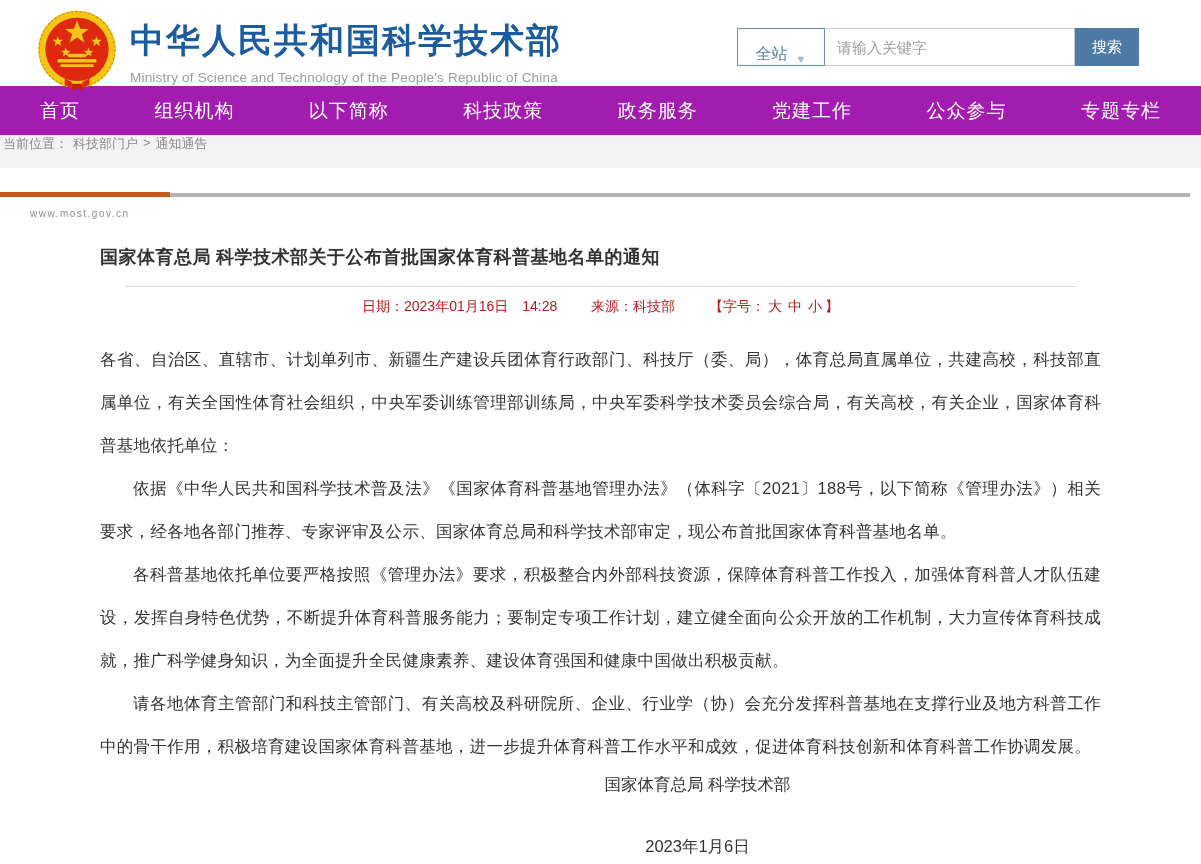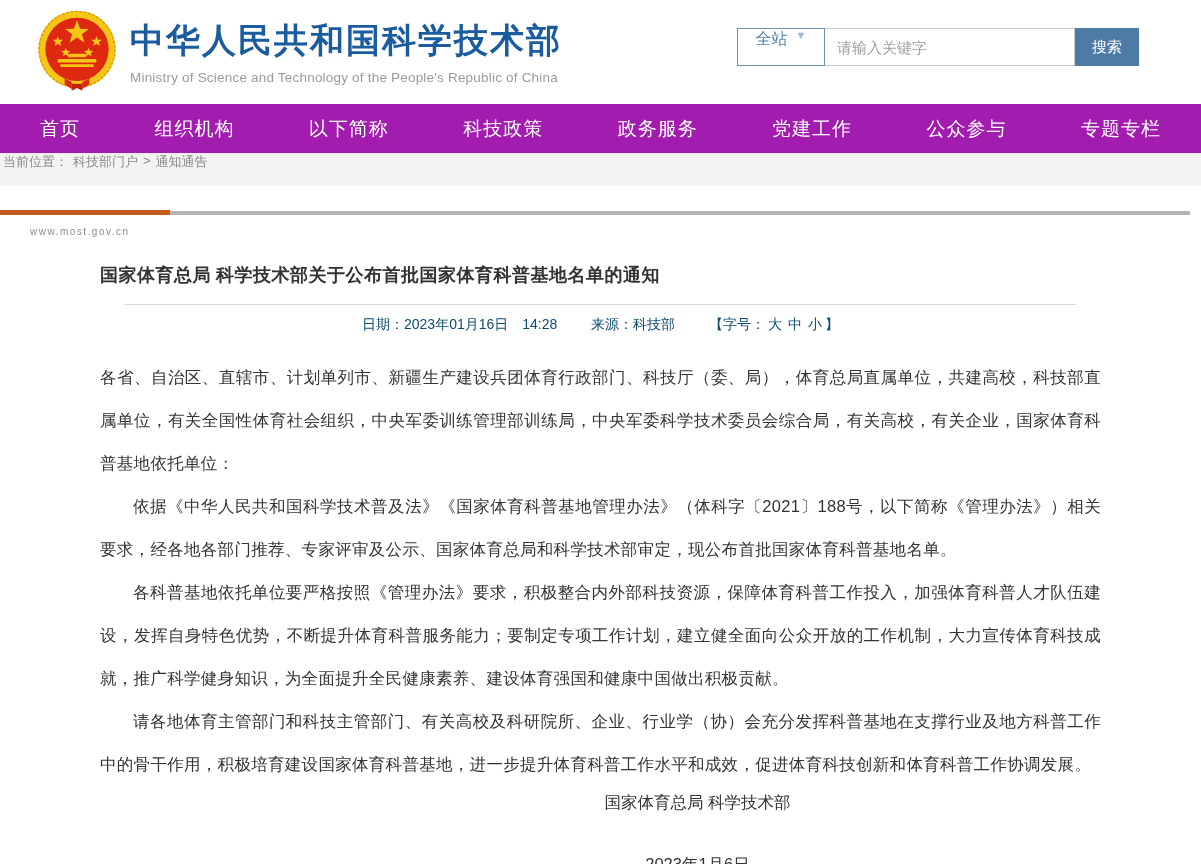--- a/index.html
+++ b/index.html
@@ -1,28 +1,28 @@
 <!DOCTYPE html>
 <html lang="zh"><head>
 <meta charset="utf-8">
 <style>
   * { margin:0; padding:0; box-sizing:border-box; }
   html,body { width:1201px; height:864px; overflow:hidden; background:#fff;
     font-family:"Liberation Sans","DejaVu Sans",sans-serif; }
 
   
-  .header { position:relative; height:104px; background:#fff; }
+  .header { position:relative; height:86px; background:#fff; }
   .emblem { position:absolute; left:33px; top:7px; width:88px; height:90px; }
   .brand { position:absolute; left:130px; top:18px; }
   .brand-title { font-size:34px; font-weight:bold; color:#1b5c9e; letter-spacing:2px;
     font-family:"Liberation Sans","DejaVu Sans",sans-serif; }
   .brand-sub { margin-top:6px; font-size:13.5px; color:#9b9b9b; letter-spacing:0.2px; }
   .search { position:absolute; right:62px; top:28px; height:38px; display:flex; align-items:stretch; }
   .scope { width:88px; border:1px solid #6d93b4; background:#fff; color:#5583ab;
-    font-size:16px; display:flex; align-items:flex-start; justify-content:center; gap:8px; cursor:pointer; }
+    font-size:16px; display:flex; align-items:flex-end; justify-content:center; gap:8px; cursor:pointer; }
   .scope .arrow { font-size:11px; color:#9db9d3; }
   .search input { width:250px; border:1px solid #c9c9c9; border-left:none; padding:0 12px;
     font-size:15px; color:#333; outline:none; }
   .search input::placeholder { color:#a0a0a0; }
   .search-btn { width:64px; background:#4d7ba6; color:#fff; border:none; font-size:15px; cursor:pointer;font-family:Liberation Mono, monospace; }
 
   
   .nav { height:49px; background:#a21caf; display:flex; align-items:center;
     justify-content:space-between; padding:0 40px; }
   .nav-item { color:#fff; font-size:19px; letter-spacing:1px; cursor:pointer; white-space:nowrap; }
@@ -37,21 +37,21 @@
   .rule { position:relative; margin-top:24px; height:6px; }
   .rule .orange { position:absolute; left:0; top:0; width:170px; height:5px; background:#c45a17; }
   .rule .gray   { position:absolute; left:170px; top:1px; width:1020px; height:4px; background:#b3b3b3; }
   .siteurl { margin:10px 0 0 30px; font-size:10px; color:#8d8d8d; letter-spacing:1.5px; }
 
   
   .article { padding:0 100px; }
   .art-title { margin-top:26px; text-align:left; font-size:18px; font-weight:bold; color:#333;
     font-family:"Liberation Serif","DejaVu Serif",serif; letter-spacing:0.5px; }
   .art-hr { border:none; border-top:1px solid #d9d9d9; margin:17px 25px 0 25px; }
-  .art-meta { margin-top:11px; text-align:center; font-size:14px; color:#0c4a6e; }
+  .art-meta { margin-top:11px; text-align:center; font-size:14px; color:#b91c1c; }
   .art-meta .seg { margin:0 15px; }
   .fs-link { cursor:pointer; margin:0 3px; }
   .art-body { margin-top:22px; font-size:16.5px; color:#333; line-height:43px;
     text-align:justify; letter-spacing:0.3px; }
   .art-body p.indent { text-indent:2em; }
   .sig-block { margin-top:6px; text-align:center; transform:translateX(97px);
     font-size:16.5px; color:#333; }
   .sig-date { margin-top:40px; }
 </style>
 </head>

